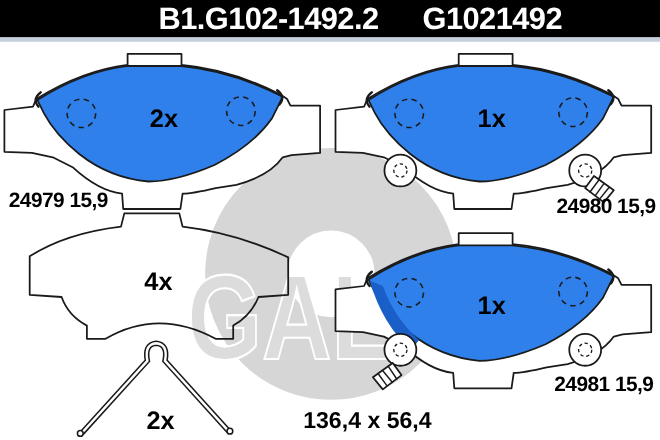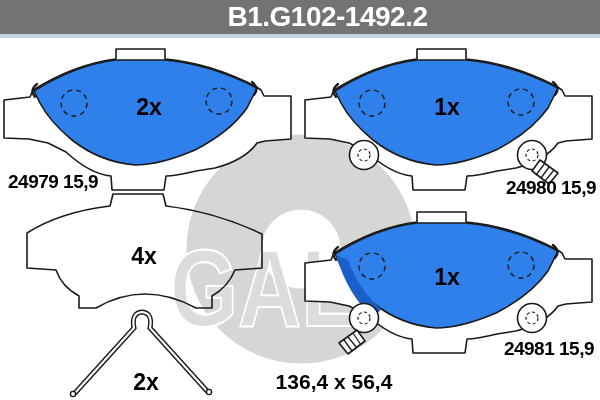--- a/index.html
+++ b/index.html
@@ -1,19 +1,19 @@
 <!DOCTYPE html>
 <html><head>
 <meta charset="utf-8">
 <style>
   html,body{margin:0;padding:0;background:#ffffff;}
   body{width:600px;height:400px;position:relative;overflow:hidden;
        font-family:"Liberation Sans",sans-serif;}
   .header{position:absolute;left:0;top:0;width:600px;height:34px;
-          background:#737373;display:flex;align-items:center;
+          background:#000000;display:flex;align-items:center;
           justify-content:center;gap:40px;padding-left:55px;box-sizing:border-box;}
   .header span{color:#ffffff;font-weight:bold;font-size:28px;letter-spacing:-0.5px;
                white-space:nowrap;}
   .header-sep{position:absolute;left:0;top:34px;width:600px;height:4px;
               background:#c5d0df;}
   svg.diagram{position:absolute;left:0;top:0;width:600px;height:400px;}
   .outline{fill:#ffffff;stroke:#1a1a1a;stroke-width:1.6;stroke-linejoin:round;}
   .nofill{fill:none;stroke:#1a1a1a;stroke-width:1.6;stroke-linejoin:round;}
   .blue{stroke:#1a1a1a;stroke-width:1.6;stroke-linejoin:round;}
   .dash{fill:none;stroke:#1a1a1a;stroke-width:1.4;stroke-dasharray:5 4;}
@@ -24,20 +24,21 @@
   .wm-text{font-weight:bold;font-size:110px;fill:#dcdcdc;stroke:#ffffff;stroke-width:2px;}
   .qty{font-weight:bold;font-size:23px;fill:#000000;}
   .pn{font-weight:bold;font-size:19px;fill:#000000;letter-spacing:-0.5px;}
   .dim{font-weight:bold;font-size:21px;fill:#000000;}
 </style>
 </head>
 <body>
 
 <div class="header">
   <span>B1.G102-1492.2</span>
+  <span>G1021492</span>
 </div>
 <div class="header-sep"></div>
 
 <svg class="diagram" viewBox="0 0 600 400">
 
   <g>
     <circle class="wm-ring" cx="301" cy="249" r="77" stroke-width="75"></circle>
     <text class="wm-text" x="170" y="326" textLength="360" lengthAdjust="spacingAndGlyphs">GALFER</text>
   </g>
 

